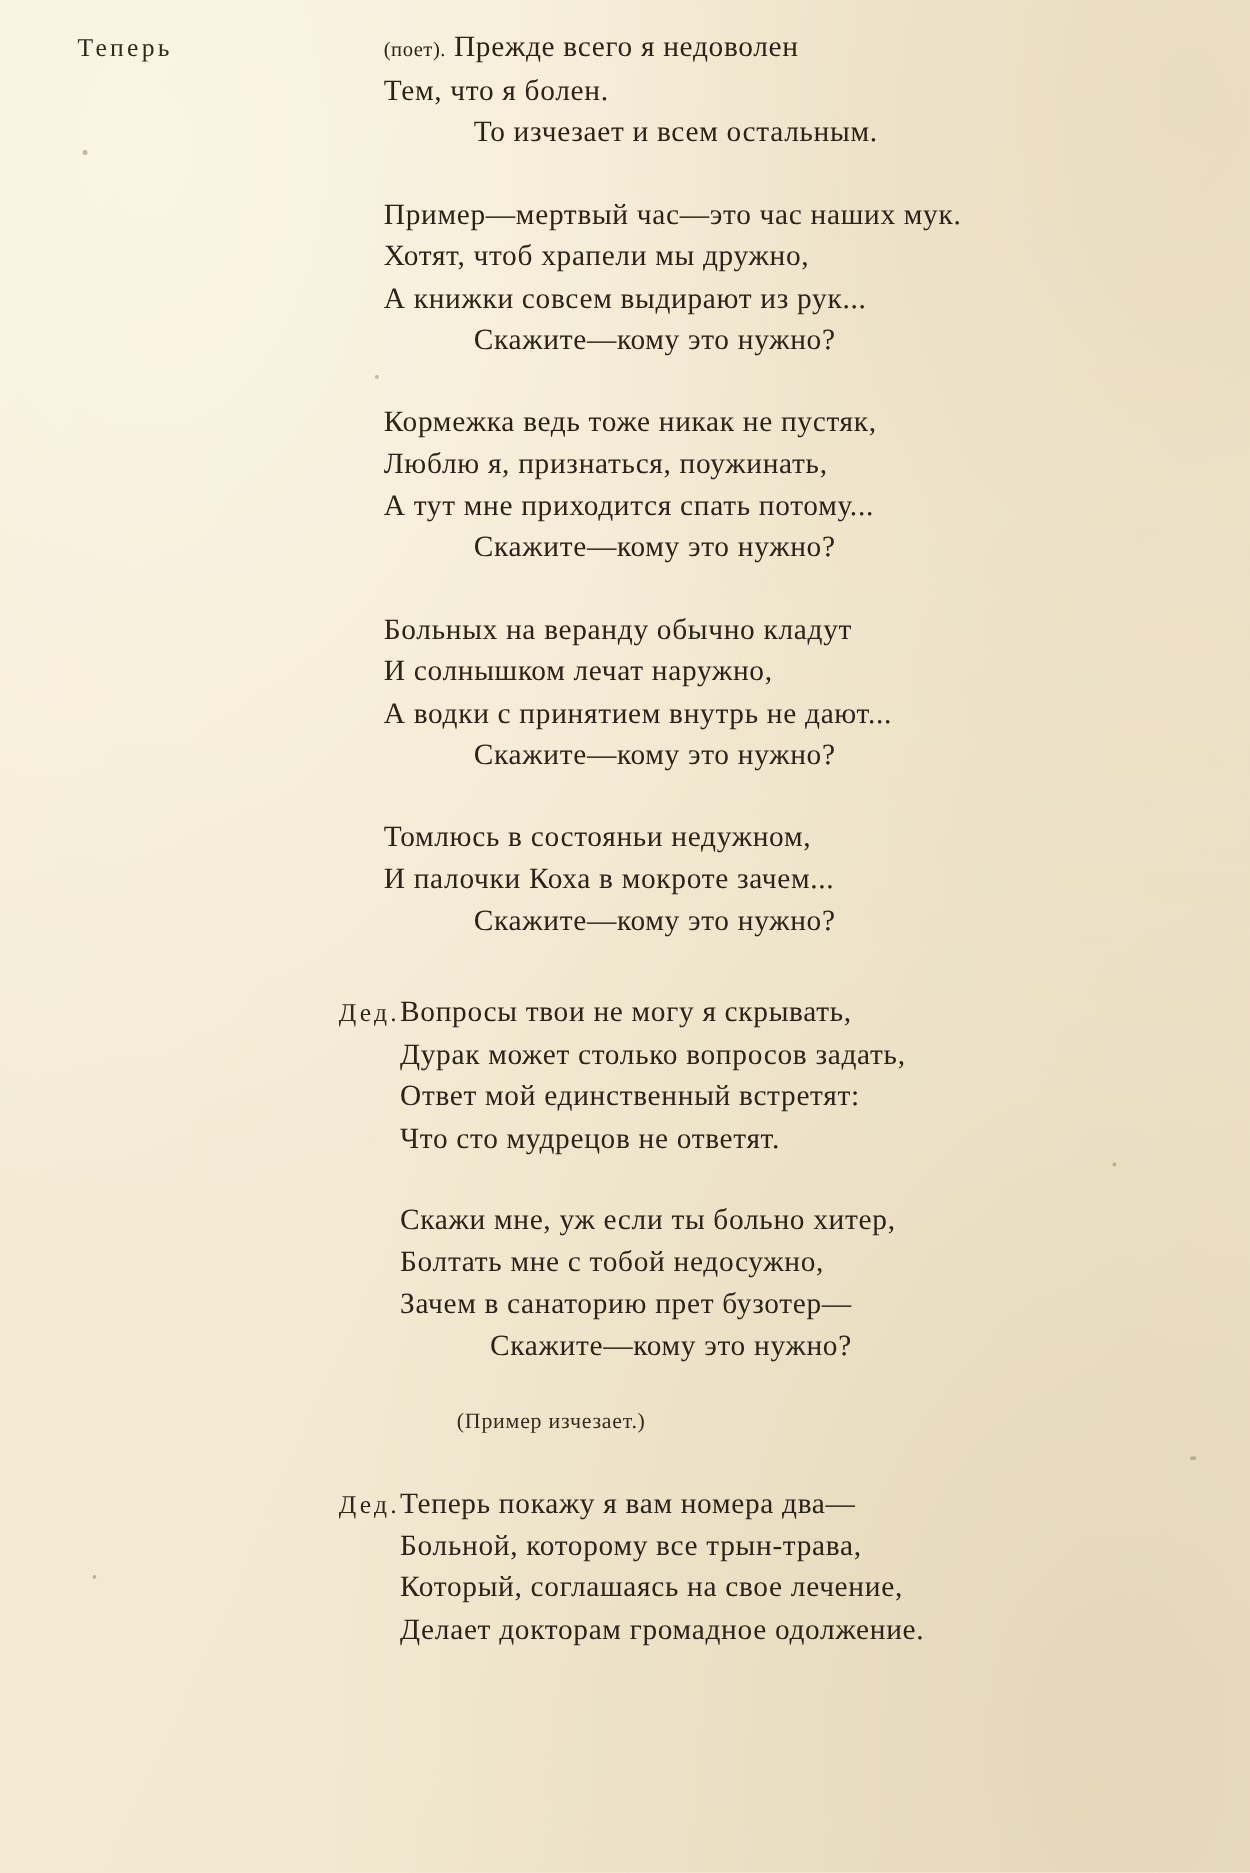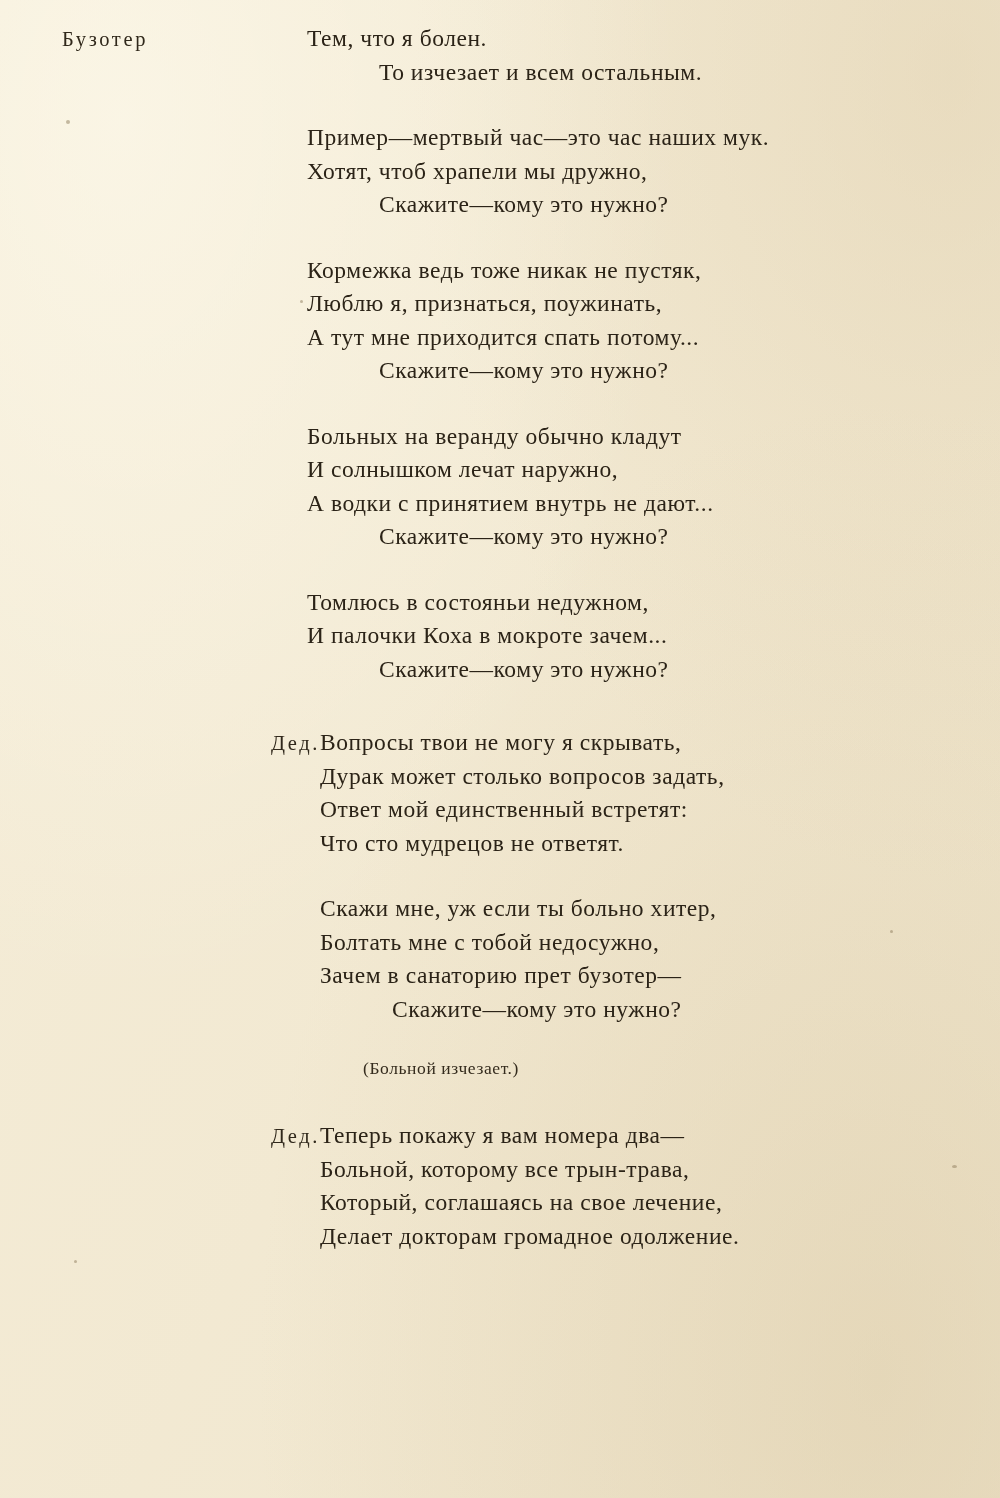--- a/index.html
+++ b/index.html
@@ -86,31 +86,33 @@
   }
 </style>
 </head>
 <body>
 
 <div class="paper-texture"></div>
 
 <div class="page">
 
   <div class="speech-block">
-    <div class="speaker">Бузотер</div>
+    <div class="speaker">Теперь</div>
     <div class="verse-col">
 
       <div class="stanza">
+        <div class="line"><span class="cue">(поет).</span><span> Прежде всего я недоволен</span></div>
         <div class="line">Тем, что я болен.</div>
         <div class="line ind">То изчезает и всем остальным.</div>
       </div>
 
       <div class="stanza">
         <div class="line">Пример—мертвый час—это час наших мук.</div>
         <div class="line">Хотят, чтоб храпели мы дружно,</div>
+        <div class="line">А книжки совсем выдирают из рук...</div>
         <div class="line ind">Скажите—кому это нужно?</div>
       </div>
 
       <div class="stanza">
         <div class="line">Кормежка ведь тоже никак не пустяк,</div>
         <div class="line">Люблю я, признаться, поужинать,</div>
         <div class="line">А тут мне приходится спать потому...</div>
         <div class="line ind">Скажите—кому это нужно?</div>
       </div>
 
@@ -148,21 +150,21 @@
         <div class="line">Болтать мне с тобой недосужно,</div>
         <div class="line">Зачем в санаторию прет бузотер—</div>
         <div class="line ind">Скажите—кому это нужно?</div>
       </div>
 
     </div>
   </div>
 
   <div class="gap-small"></div>
 
-  <div class="stage-direction">(Больной изчезает.)</div>
+  <div class="stage-direction">(Пример изчезает.)</div>
 
   <div class="speech-block">
     <div class="speaker indent-1">Дед.</div>
     <div class="verse-col">
       <div class="stanza">
         <div class="line">Теперь покажу я вам номера два—</div>
         <div class="line">Больной, которому все трын-трава,</div>
         <div class="line">Который, соглашаясь на свое лечение,</div>
         <div class="line">Делает докторам громадное одолжение.</div>
       </div>

